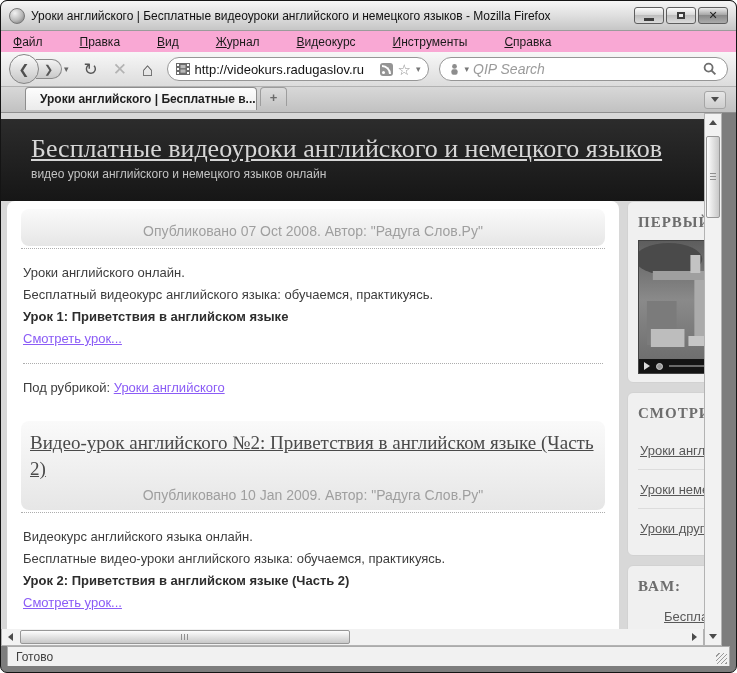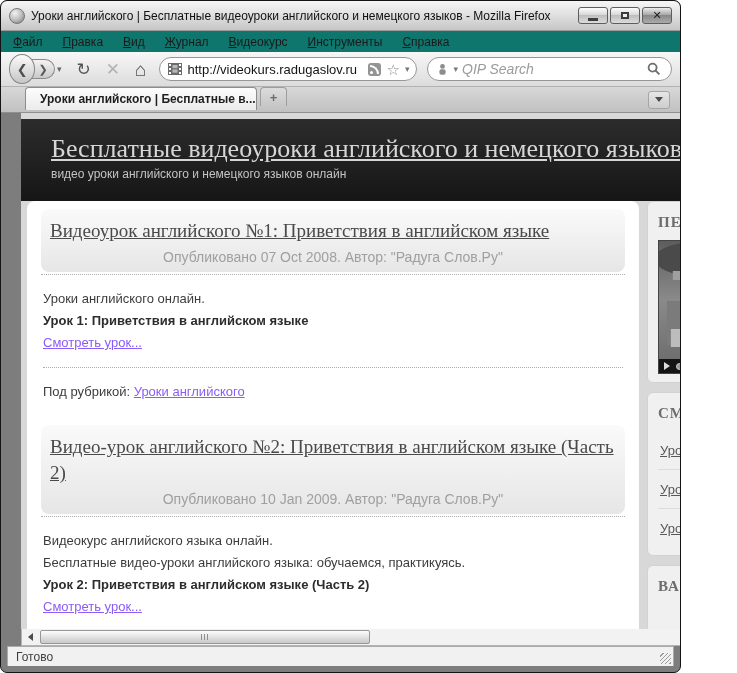--- a/index.html
+++ b/index.html
@@ -1,19 +1,19 @@
 <!DOCTYPE html>
 <html><head>
 <meta charset="utf-8">
 <style>
   * { box-sizing: border-box; margin: 0; padding: 0; }
   html,body { background:#ffffff; font-family:"Liberation Sans","DejaVu Sans",sans-serif; }
 
   .window {
-    width:681px; height:673px; overflow:hidden; position:relative;
+    width:737px; height:673px; overflow:hidden; position:relative;
     border:1px solid #141414; border-radius:7px;
     background:#7d7d7d;
     display:flex; flex-direction:column;
   }
 
   
   .titlebar {
     height:30px; flex:0 0 30px; display:flex; align-items:center; gap:6px;
     padding:0 8px; border-radius:6px 6px 0 0;
     background:linear-gradient(#f6f6f6,#dadada 60%,#c6c6c6);
@@ -26,22 +26,22 @@
   .win-controls { display:flex; gap:2px; }
   .win-btn { width:30px; height:17px; border:1px solid #5e5e5e; border-radius:3px;
     background:linear-gradient(#fdfdfd,#d8d8d8 45%,#bcbcbc 46%,#dcdcdc);
     display:flex; align-items:center; justify-content:center; }
   .win-btn.close { background:linear-gradient(#ececec,#a8a8a8 45%,#868686 46%,#ababab); }
   .glyph-min { width:10px; height:3px; background:#3c3c3c; margin-top:7px; }
   .glyph-restore { width:8px; height:7px; border:2px solid #3c3c3c; background:#eee; }
   .glyph-close { font-size:11px; font-weight:bold; color:#222; line-height:1; }
 
   
-  .menubar { height:21px; flex:0 0 21px; display:flex; gap:20px; align-items:center;
-    padding:0 12px; background:#0f766e; font-size:12px; color:#1a1a1a; }
+  .menubar { height:21px; flex:0 0 21px; display:flex; gap:37px; align-items:center;
+    padding:0 12px; background:#f9a8d4; font-size:12px; color:#1a1a1a; }
   .menu-item { display:inline-block; cursor:default; }
   .menu-item::first-letter { text-decoration:underline; }
 
   
   .navbar { height:35px; flex:0 0 35px; display:flex; align-items:center;
     padding:0 8px; background:linear-gradient(#f7f7f7,#dcdcdc);
     border-bottom:1px solid #b2b2b2; }
   .nav-back { width:30px; height:30px; border-radius:50%; border:1px solid #858585;
     background:linear-gradient(#fbfbfb,#c6c6c6); display:flex; align-items:center;
     justify-content:center; font-size:13px; font-weight:bold; color:#4f4f4f; z-index:2; }
@@ -92,21 +92,21 @@
   .tri-down { width:0; height:0; border-left:4px solid transparent;
     border-right:4px solid transparent; border-top:5px solid #4b4b4b; }
   .tri-up { width:0; height:0; border-left:4px solid transparent;
     border-right:4px solid transparent; border-bottom:5px solid #4b4b4b; }
   .tri-left { width:0; height:0; border-top:4px solid transparent;
     border-bottom:4px solid transparent; border-right:5px solid #4b4b4b; }
   .tri-right { width:0; height:0; border-top:4px solid transparent;
     border-bottom:4px solid transparent; border-left:5px solid #4b4b4b; }
 
   
-  .browser-row { height:533px; flex:0 0 533px; margin:0 20px; display:flex; }
+  .browser-row { height:533px; flex:0 0 533px; margin:0 0; display:flex; }
   .page-area { width:703px; display:flex; flex-direction:column; }
   .page-clip { height:516px; overflow:hidden; position:relative; background:#d8d8d8; padding-top:6px; }
 
   .site-header { height:82px; background:linear-gradient(#2c2c2c,#161616); padding-left:30px; }
   .site-title { display:inline-block; margin-top:15px; font-family:"Liberation Serif","DejaVu Serif",serif;
     font-size:26px; color:#d6d6d6; text-decoration:underline; white-space:nowrap; }
   .site-tagline { margin-top:3px; font-size:12px; color:#c3c3c3; }
 
   .page-body { display:flex; padding-left:6px; }
   .main-card { width:612px; min-height:428px; background:#fff; border-radius:8px 8px 0 0;
@@ -277,26 +277,26 @@
           <a class="site-title">Бесплатные видеоуроки английского и немецкого языков</a>
           <div class="site-tagline">видео уроки английского и немецкого языков онлайн</div>
         </div>
 
         <div class="page-body">
 
           <div class="main-card">
 
             <div class="article">
               <div class="art-head">
-                <a class="art-title">Видеоурок английского №1: Приветствия в английском языке</a>
                 <div class="art-meta">Опубликовано 07 Oct 2008. Автор: "Радуга Слов.Ру"</div>
               </div>
               <div class="dotted"></div>
               <div class="art-body">
                 <div>Уроки английского онлайн.</div>
+                <div>Бесплатный видеокурс английского языка: обучаемся, практикуясь.</div>
                 <div class="art-bold">Урок 1: Приветствия в английском языке</div>
                 <div><a class="gray-link">Смотреть урок...</a></div>
                 <div class="dotted"></div>
               </div>
               <div class="cat-line">
                 <span>Под рубрикой:</span>
                 <a class="gray-link">Уроки английского</a>
               </div>
             </div>
 

